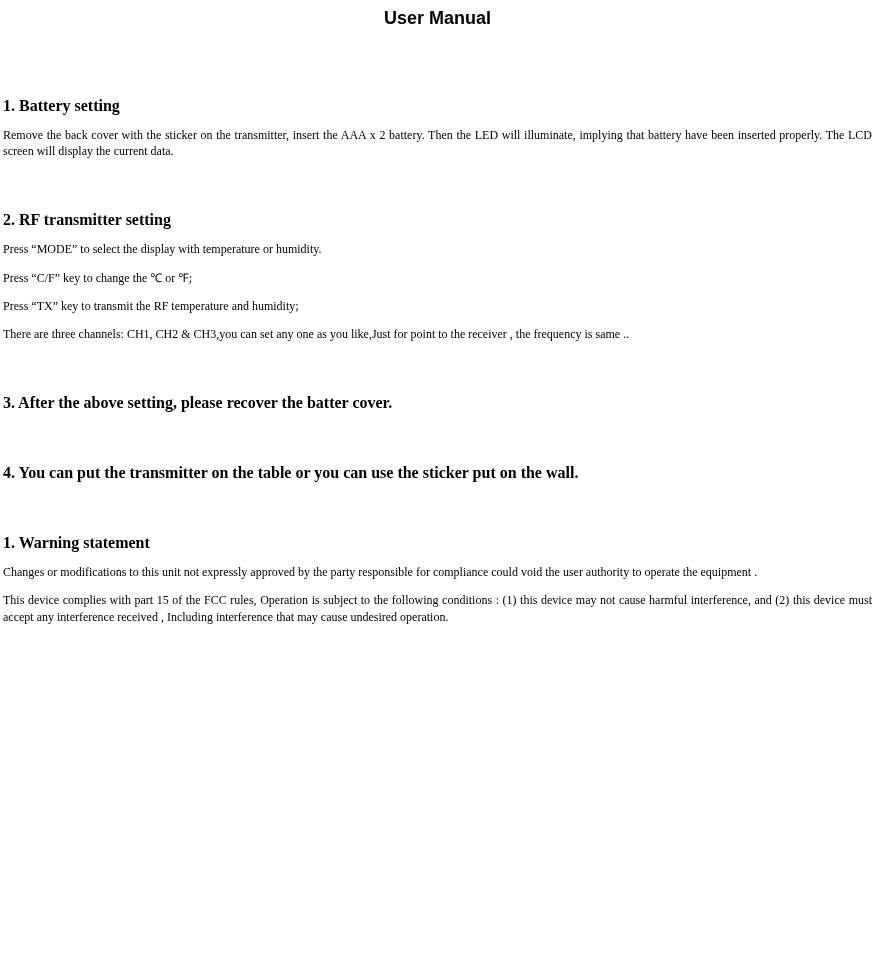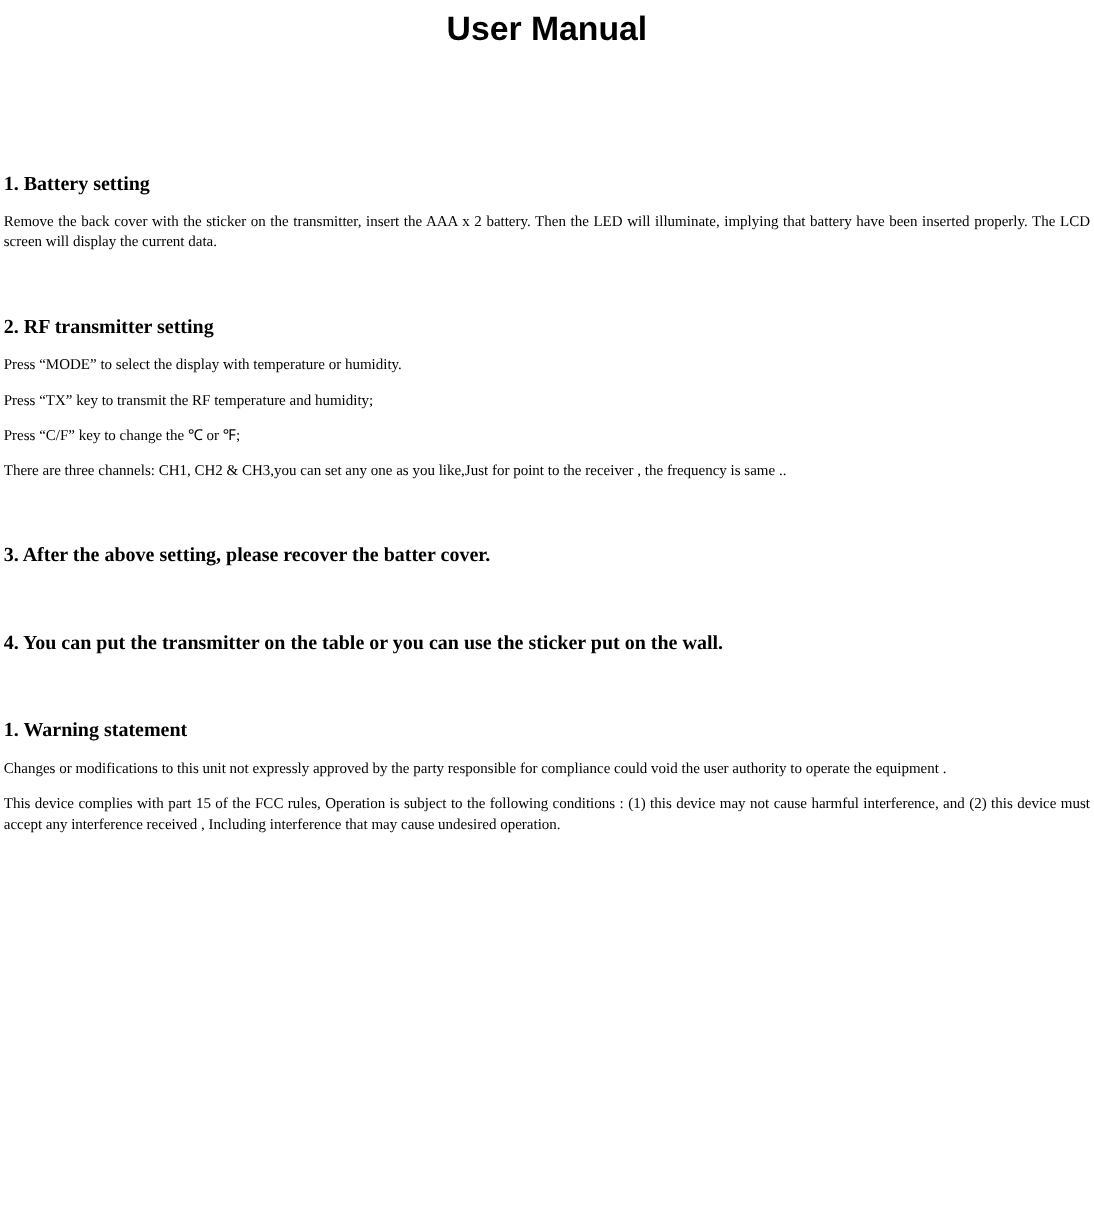--- a/index.html
+++ b/index.html
@@ -8,22 +8,22 @@
       min-height: 966px;
       background: #fff;
       font-family: "Times New Roman", Times, serif;
       color: #000;
       padding: 8px 0 10px 0;
     }
     .title {
       text-align: center;
       font-family: "Trebuchet MS", Arial, sans-serif;
       font-weight: bold;
-      font-size: 27px;
-      margin-bottom: 100px;
+      font-size: 18px;
+      margin-bottom: 68px;
     }
     .content {
       padding: 0 3px;
     }
     .section-heading {
       font-family: "Times New Roman", Times, serif;
       font-weight: bold;
       font-size: 16px;
       margin-bottom: 12px;
     }
@@ -51,24 +51,24 @@
   <div class="section-heading">1. Battery setting</div>
   <div class="para justified">Remove the back cover with the sticker on the transmitter, insert the AAA x 2 battery. Then the LED will illuminate, implying that battery have been inserted properly. The LCD screen will display the current data.</div>
 
   <div class="gap"></div>
 
   <div class="section-heading">2. RF transmitter setting</div>
   <div class="para">
     <span>Press </span><strong>“MODE”</strong><span> to select the display with temperature or humidity.</span>
   </div>
   <div class="para">
-    <span>Press </span><strong>“TX”</strong><span> key to transmit the RF temperature and humidity;</span>
+    <span>Press </span><strong>“C/F”</strong><span> key to change the ℃ or ℉;</span>
   </div>
   <div class="para">
-    <span>Press </span><strong>“C/F”</strong><span> key to change the ℃ or ℉;</span>
+    <span>Press </span><strong>“TX”</strong><span> key to transmit the RF temperature and humidity;</span>
   </div>
   <div class="para justified">There are three channels: CH1, CH2 &amp; CH3,you can set any one as you like,Just for point to the receiver , the frequency is same ..</div>
 
   <div class="gap"></div>
 
   <div class="section-heading">3. After the above setting, please recover the batter cover.</div>
 
   <div class="gap"></div>
 
   <div class="section-heading">4. You can put the transmitter on the table or you can use the sticker put on the wall.</div>

